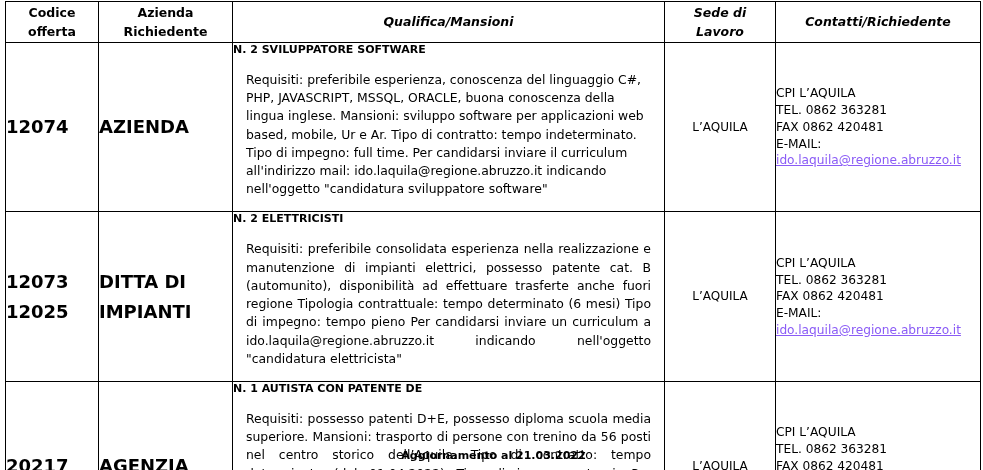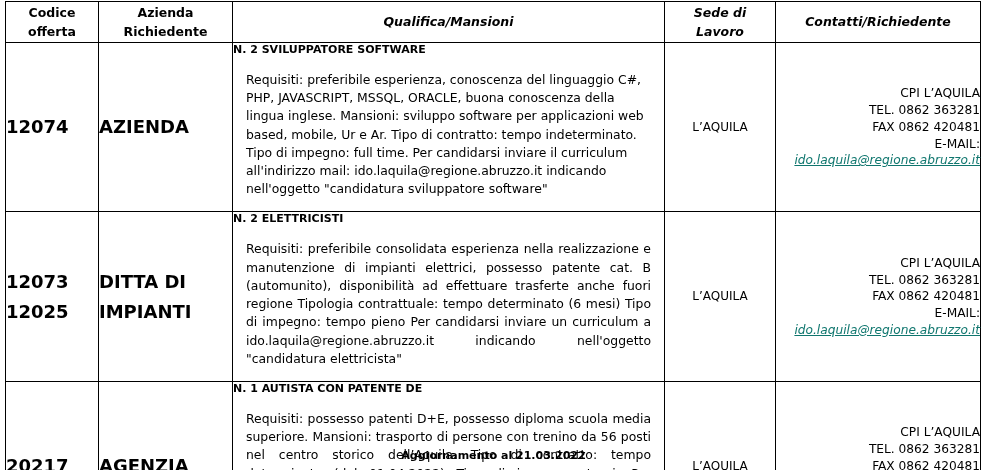--- a/index.html
+++ b/index.html
@@ -74,31 +74,30 @@
     margin: 0 0 11px 0;
   }
   .qual-body {
     font-size: 12.4px;
     line-height: 1.47;
     margin: 13px;
     hyphens: none;
   }
   .qual-body.justify { text-align: justify; }
   .contact-cell {
-    text-align: right;
+    text-align: left;
     font-size: 12.2px;
     line-height: 1.37;
     padding: 3px 2px;
   }
   .contact-line { display: block; white-space: nowrap; }
   .contact-mail {
-    color: #0f766e;
+    color: #8b5cf6;
     text-decoration: underline;
     white-space: nowrap;
-    font-style: italic;
   }
 
   
   .footer-note {
     position: absolute;
     left: 4px;
     right: 0;
     top: 448px;
     text-align: center;
     font-size: 11px;

